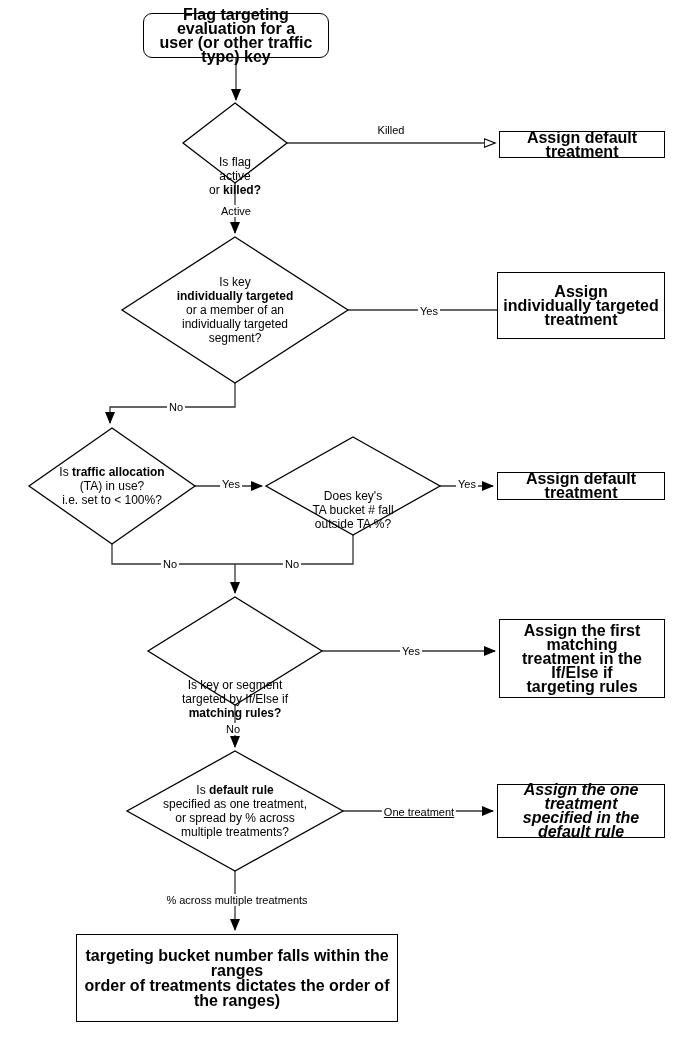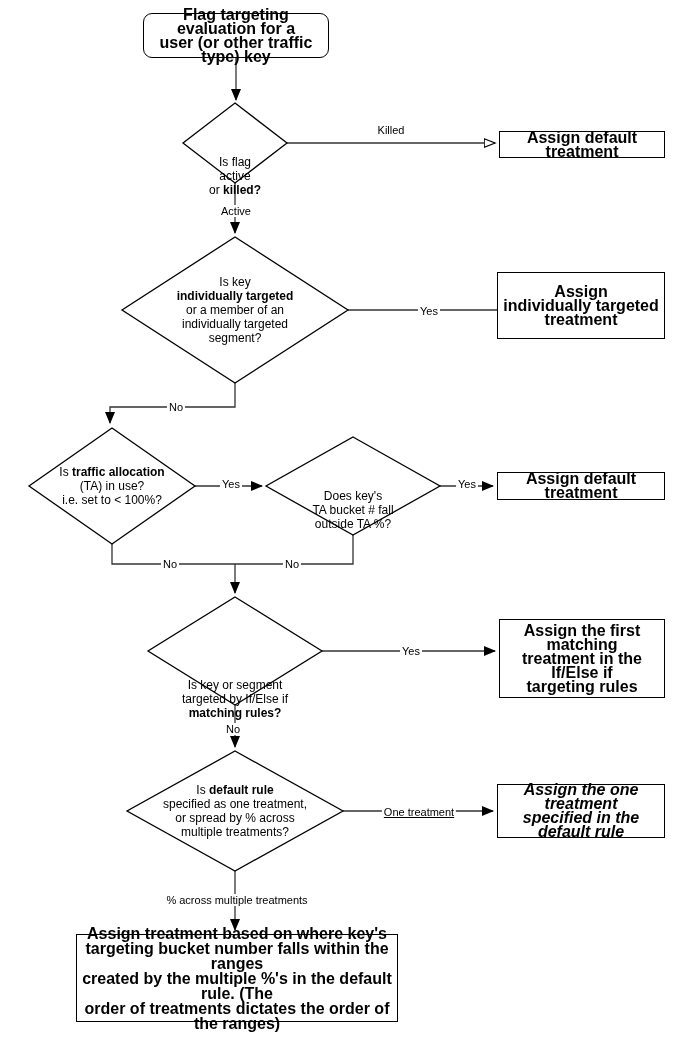--- a/index.html
+++ b/index.html
@@ -103,23 +103,21 @@
 
   <div class="node" style="left:497px; top:784px; width:168px; height:54px;font-style:italic;">
       <div>
         <div><span class="b">Assign the one treatment</span></div>
         <div><span class="b">specified in the default rule</span></div>
       </div>
     </div>
 
   <div class="node bigbox" style="left:76px; top:934px; width:322px; height:88px;">
       <div>
-        <div><span class="b">Assign treatment based on where key's</span></div>
         <div><span class="b">targeting bucket number falls within the ranges</span></div>
-        <div><span class="b">created by the multiple %'s in the default rule. (The</span></div>
         <div><span class="b">order of treatments dictates the order of the ranges)</span></div>
       </div>
     </div>
 
   <div class="dtext" style="left:235px; top:143px;margin-top:33px;">
       <div>
         <div><span>Is flag</span></div>
         <div><span>active</span></div>
         <div><span>or </span><span class="b">killed?</span></div>
       </div>

